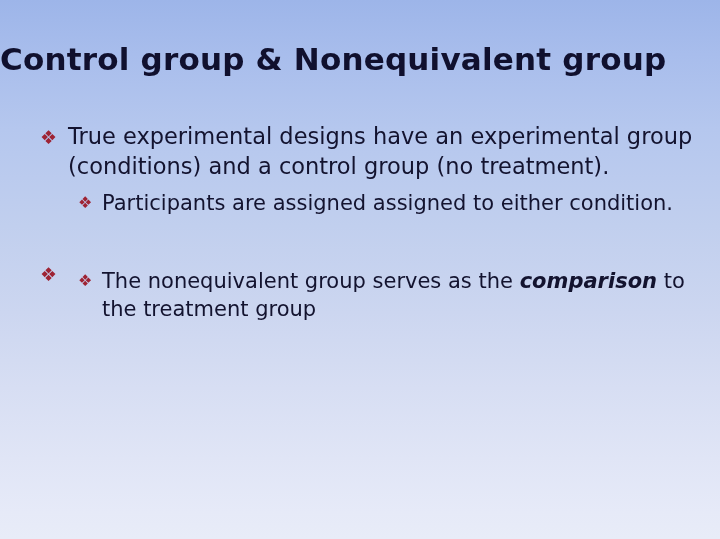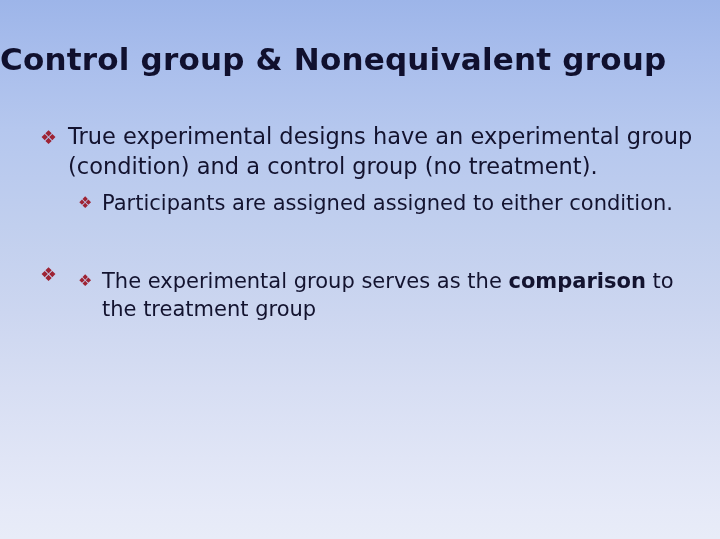--- a/index.html
+++ b/index.html
@@ -94,20 +94,21 @@
   }
 
   .bullet-l2 > .marker {
     left: 78px;
     top: 6px;
     font-size: 16px;
   }
 
   .em-bold-italic {
     font-weight: bold;
+    font-style: italic;
     margin-top: 16px;
   }
 
   .spacer-gap {
     height: 42px;
   }
   .spacer-gap-small {
     height: 8px;
   }
 </style>
@@ -115,38 +116,38 @@
 <body>
 
 <div id="slide">
 
   <div id="slide-title">Control group &amp; Nonequivalent group</div>
 
   <div id="body-content">
 
     <div class="bullet-block bullet-l1">
       <span class="marker">❖</span>
-      <span>True experimental designs have an experimental group (condition) and a control group (no treatment).</span>
+      <span>True experimental designs have an experimental group (conditions) and a control group (no treatment).</span>
     </div>
 
     <div class="spacer-gap-small"></div>
 
     <div class="bullet-block bullet-l2">
       <span class="marker">❖</span>
       <span>Participants are assigned assigned to either condition.</span>
     </div>
 
     <div class="spacer-gap"></div>
 
     <div class="bullet-block bullet-l1">
       <span class="marker">❖</span>
     </div>
 
     <div class="spacer-gap-small"></div>
 
     <div class="bullet-block bullet-l2">
       <span class="marker">❖</span>
-      <span>The experimental group serves as the </span><span class="em-bold-italic">comparison</span><span> to the treatment group</span>
+      <span>The nonequivalent group serves as the </span><span class="em-bold-italic">comparison</span><span> to the treatment group</span>
     </div>
 
   </div>
 
 </div>
 
 </body></html>

